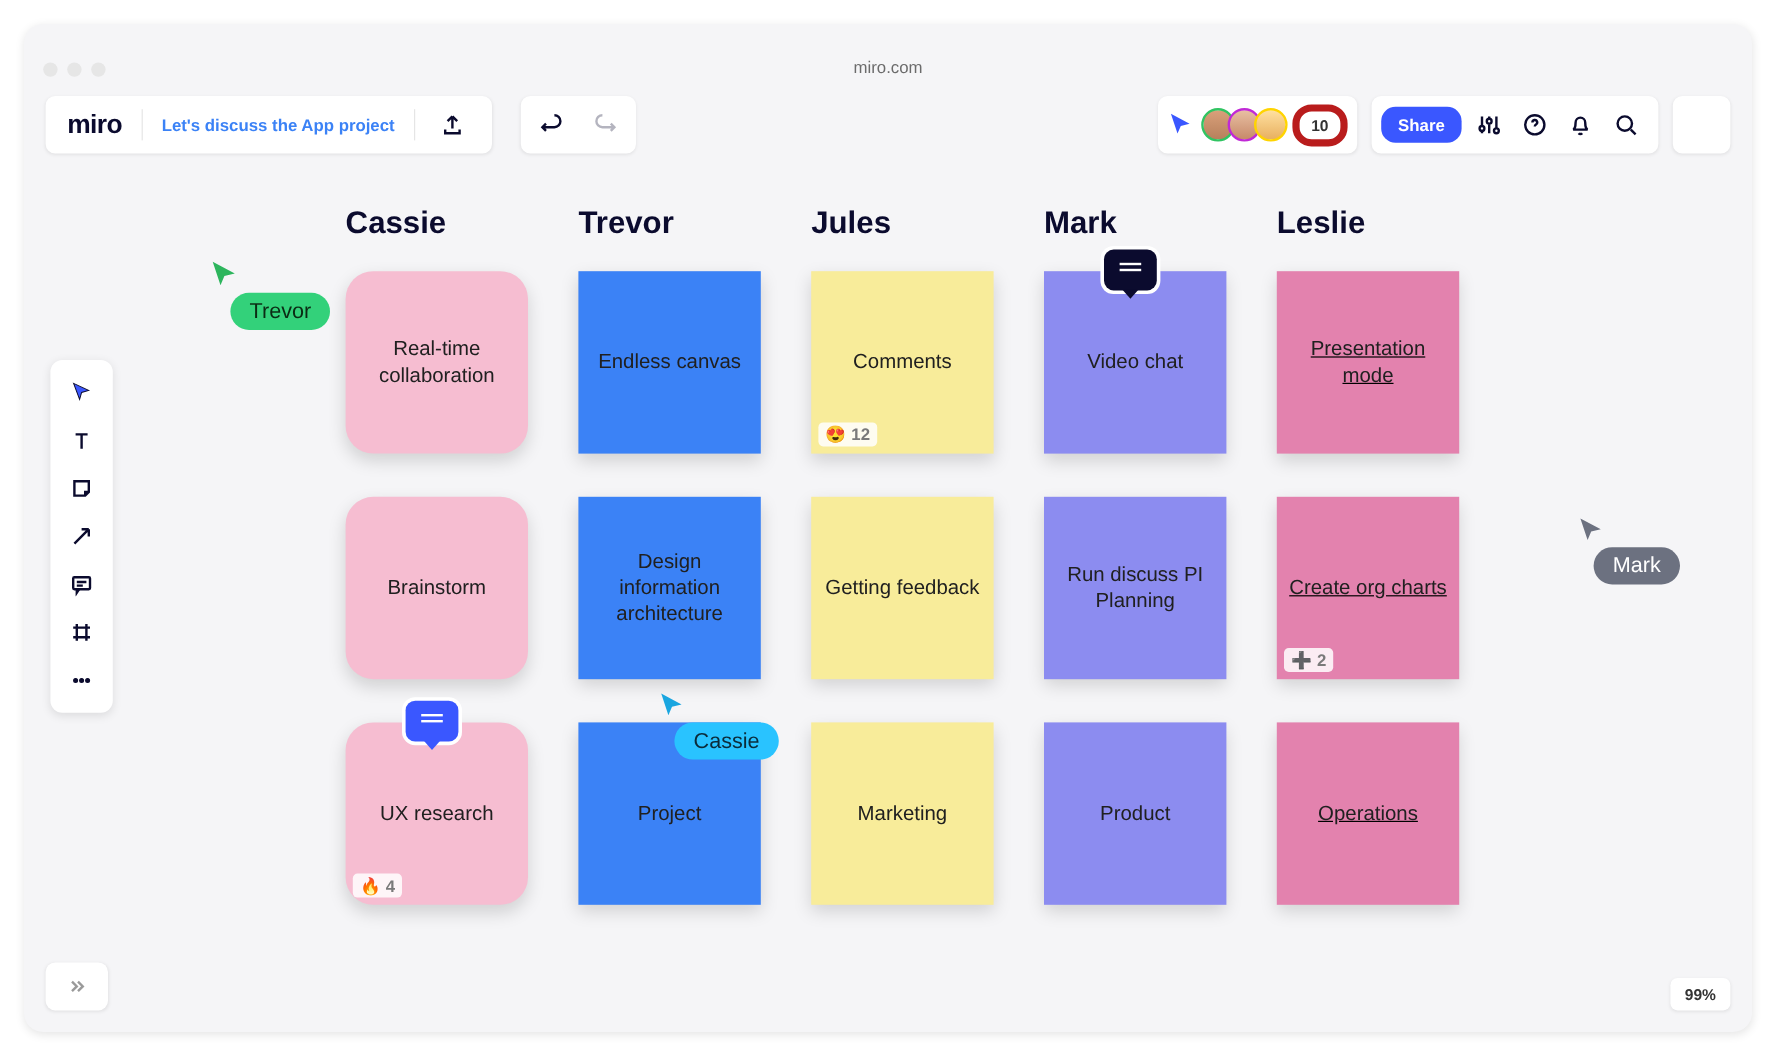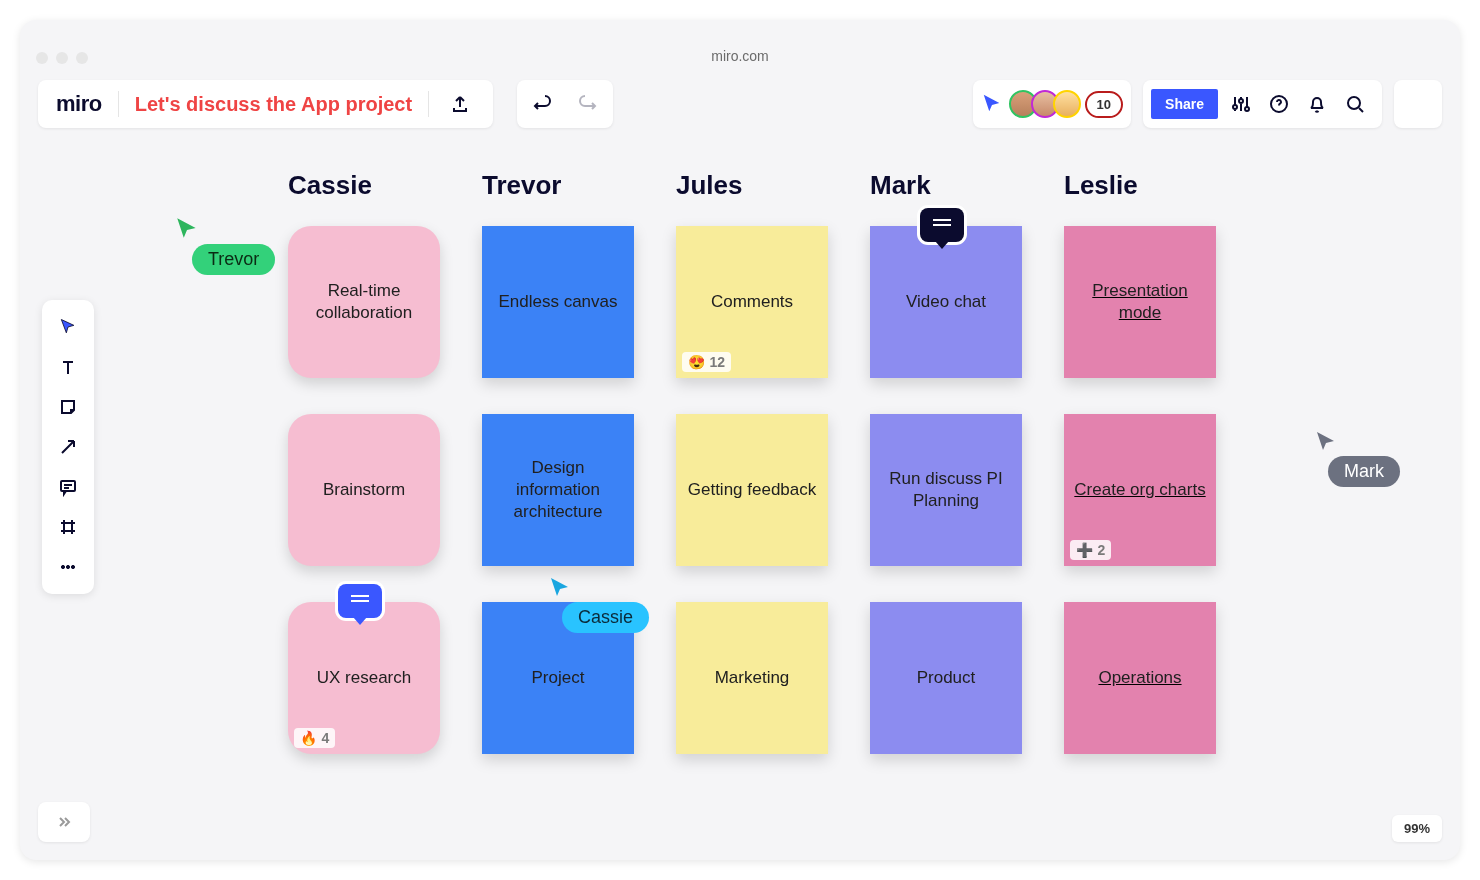--- a/index.html
+++ b/index.html
@@ -6,34 +6,34 @@
   html, body { width: 1480px; height: 880px; font-family: -apple-system, BlinkMacSystemFont, "Segoe UI", Helvetica, Arial, sans-serif; background: #fff; }
   .window { width: 1440px; height: 840px; margin: 20px; background: #f5f5f7; border-radius: 16px; position: relative; overflow: hidden; box-shadow: 0 2px 8px rgba(0,0,0,0.1); }
   .titlebar { height: 44px; display: flex; align-items: flex-end; padding: 0 16px; position: relative; }
   .traffic { display: flex; gap: 8px; }
   .dot-tl { width: 12px; height: 12px; border-radius: 50%; background: #e6e6e6; }
   .url { position: absolute; left: 50%; transform: translateX(-50%); color: #6b6b6b; font-size: 14px; }
   .topbar { position: absolute; top: 60px; left: 18px; display: flex; align-items: flex-end; gap: 24px; }
   .brandbox { background: #fff; border-radius: 8px; display: flex; align-items: center; height: 48px; padding: 0 18px; box-shadow: 0 1px 3px rgba(0,0,0,0.08); }
   .brand { font-weight: 800; font-size: 22px; color: #0b0b2e; letter-spacing: -0.5px; }
   .divider { width: 1px; height: 26px; background: #e5e5e5; margin: 0 16px; }
-  .board-title { font-size: 20px; font-weight: 600; color: #ef4444; }
+  .board-title { font-size: 14px; font-weight: 600; color: #3b82f6; }
   .iconbtn { width: 44px; height: 44px; display: flex; align-items: center; justify-content: center; cursor: pointer; }
   .iconbtn svg { stroke: #0b0b2e; }
   .undobox { background: #fff; border-radius: 8px; display: flex; align-items: center; height: 48px; padding: 0 4px; box-shadow: 0 1px 3px rgba(0,0,0,0.08); }
   .rightcluster { position: absolute; top: 60px; right: 18px; display: flex; align-items: center; gap: 12px; }
   .presencebox, .actionsbox, .hamburgerbox { background: #fff; border-radius: 8px; display: flex; align-items: center; height: 48px; padding: 0 8px; box-shadow: 0 1px 3px rgba(0,0,0,0.08); }
   .cursor-mini { margin-right: 6px; }
   .avatar { width: 28px; height: 28px; border-radius: 50%; margin-left: -6px; border: 2px solid #fff; background: #ddd; display:inline-block; }
   .avatar.first { margin-left: 0; }
   .avatar.a1 { background: linear-gradient(#d9a07a,#b7805c); border-color:#30c462; }
   .avatar.a2 { background: linear-gradient(#e8bfa2,#c78a6a); border-color:#c029d6; }
   .avatar.a3 { background: linear-gradient(#ffe0a0,#e8b060); border-color:#ffd400; }
-  .count-pill { margin-left: 4px; background: #fff; border: 2px solid #b91c1c; border-radius: 16px; padding: 4px 10px; font-size: 13px; font-weight: 600; color: #333; }
-  .sharebtn { background: #3a57ff; color: #fff; font-size: 14px; font-weight: 700; border-radius: 2px; padding: 7px 14px; margin-right: 4px; cursor: pointer; }
+  .count-pill { margin-left: 4px; background: #fff; border: 6px solid #b91c1c; border-radius: 16px; padding: 4px 10px; font-size: 13px; font-weight: 600; color: #333; }
+  .sharebtn { background: #3a57ff; color: #fff; font-size: 14px; font-weight: 700; border-radius: 12px; padding: 7px 14px; margin-right: 4px; cursor: pointer; }
   .actionsbox .iconbtn { width: 38px; }
   .hamburgerbox { width: 48px; justify-content: center; }
   .toolbox { position: absolute; left: 22px; top: 280px; width: 52px; background: #fff; border-radius: 10px; box-shadow: 0 2px 8px rgba(0,0,0,0.1); padding: 8px 0; display: flex; flex-direction: column; align-items: center; gap: 2px; }
   .tool { width: 40px; height: 38px; display: flex; align-items: center; justify-content: center; border-radius: 6px; cursor: pointer; }
   .tool svg { stroke: #0b0b2e; }
   .board { position: absolute; top: 150px; left: 268px; display: flex; gap: 42px; }
   .col { display: flex; flex-direction: column; width: 152px; }
   .colhead { font-size: 26px; font-weight: 600; color: #0b0b2e; margin-bottom: 20px; height: 36px; }
   .note { width: 152px; height: 152px; margin-bottom: 36px; position: relative; box-shadow: 0 6px 14px rgba(0,0,0,0.15); display: flex; align-items: center; justify-content: center; padding: 10px; }
   .note-text { font-size: 17px; font-weight: 500; text-align: center; color: #202020; line-height: 1.3; }

